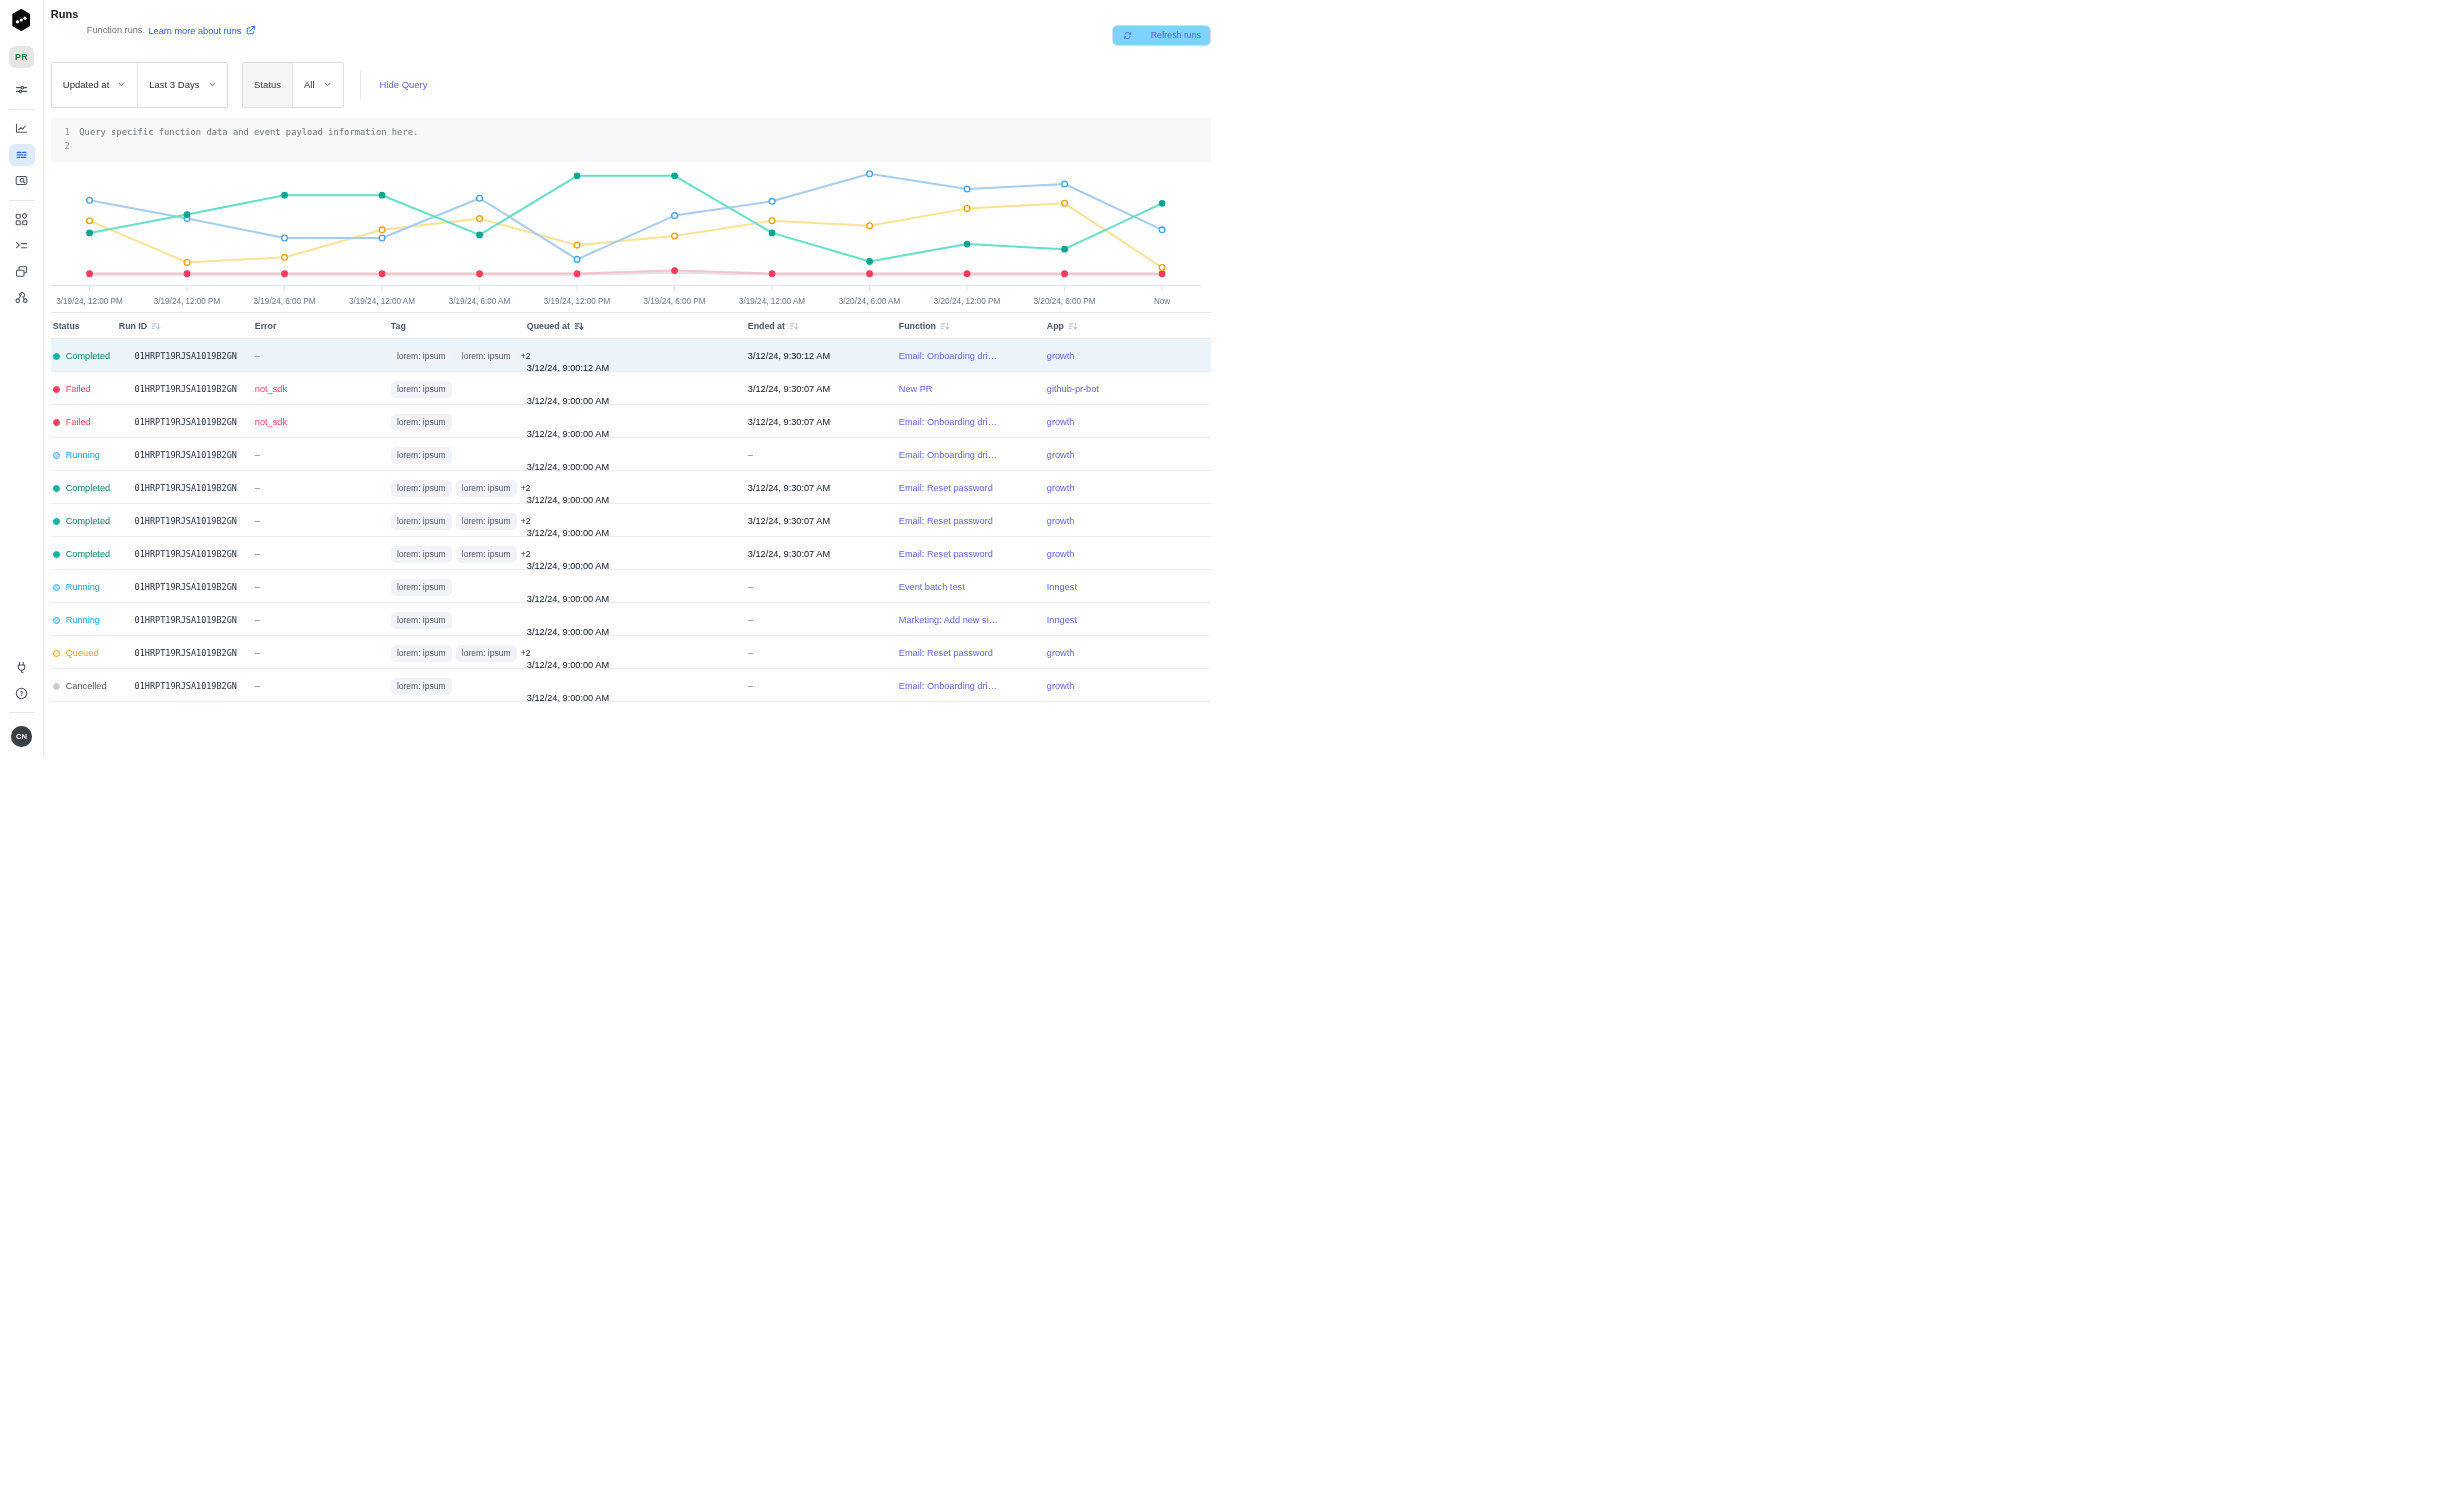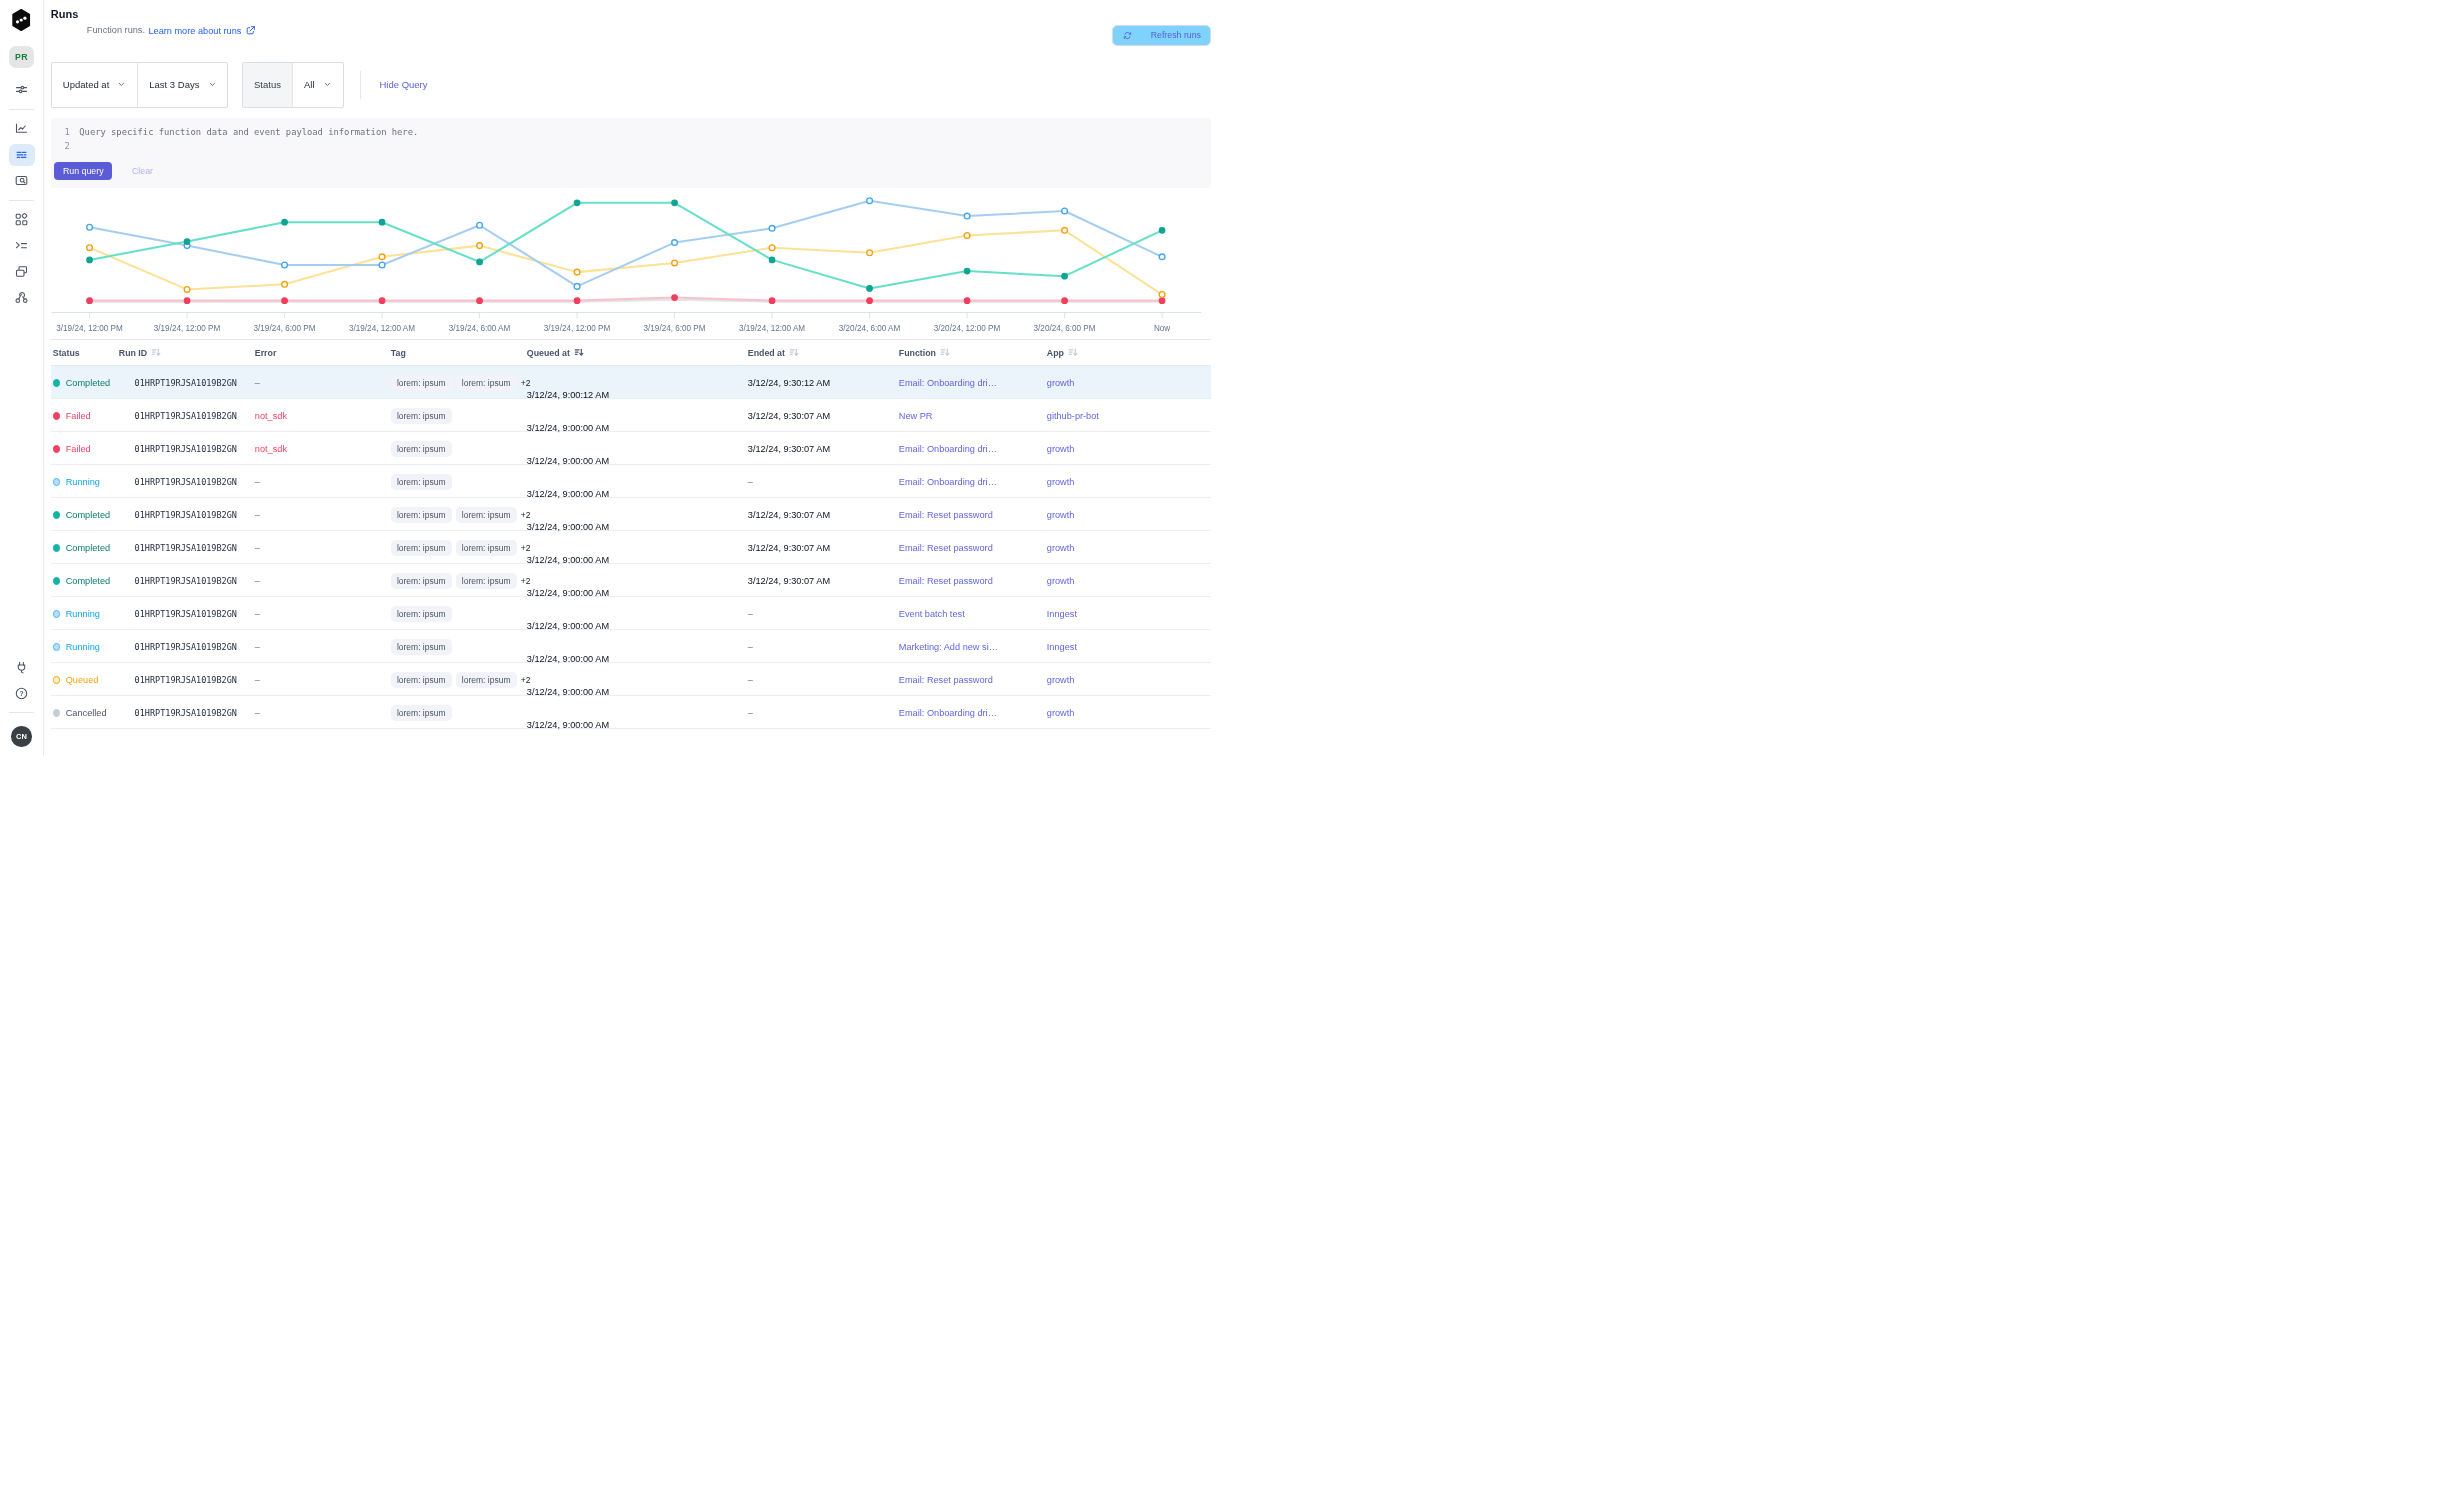--- a/index.html
+++ b/index.html
@@ -263,24 +263,20 @@
     </div>
 
     <div class="query-panel">
       <div class="qline">
         <span class="qnum">1</span>
         <span>Query specific function data and event payload information here.</span>
       </div>
       <div class="qline">
         <span class="qnum">2</span>
         <span></span>
-      </div>
-      <div class="qactions">
-        <button class="run-btn">Run query</button>
-        <button class="clear-btn">Clear</button>
       </div>
     </div>
 
 
     <div class="chart-wrap">
       <svg id="chart-svg" width="1151" height="144" viewBox="0 0 1693 212" style="font-size:14px">
           <line x1="0" y1="174.5" x2="1693" y2="174.5" stroke="#CBD5E1" stroke-width="1"></line>
           <line x1="56" y1="174.5" x2="56" y2="183" stroke="#CBD5E1" stroke-width="1"></line>
           <text x="56" y="202" text-anchor="middle" fill="#64748B" font-size="12" font-family="Liberation Sans, sans-serif">3/19/24, 12:00 PM</text>
           <line x1="199.54545454545453" y1="174.5" x2="199.54545454545453" y2="183" stroke="#CBD5E1" stroke-width="1"></line>

